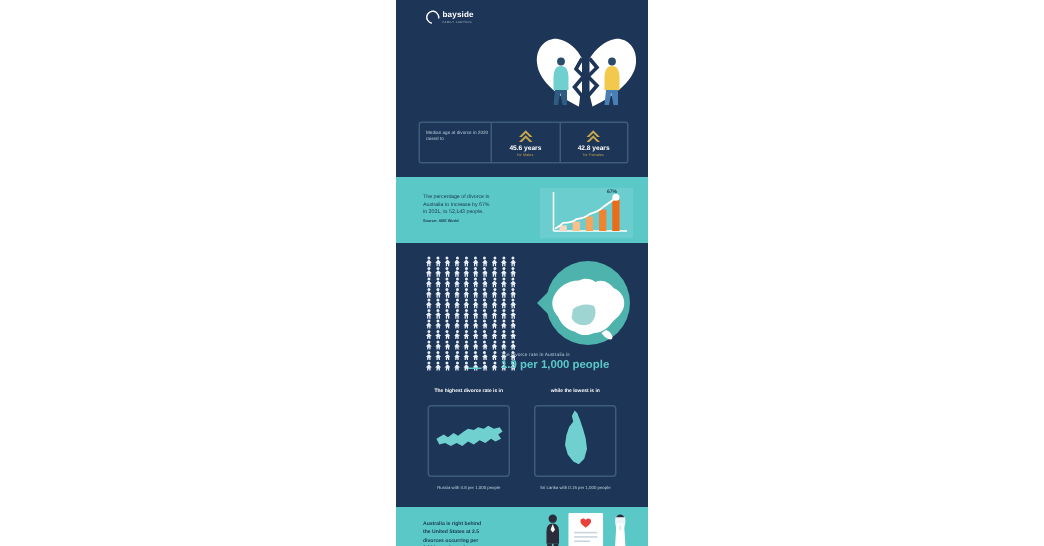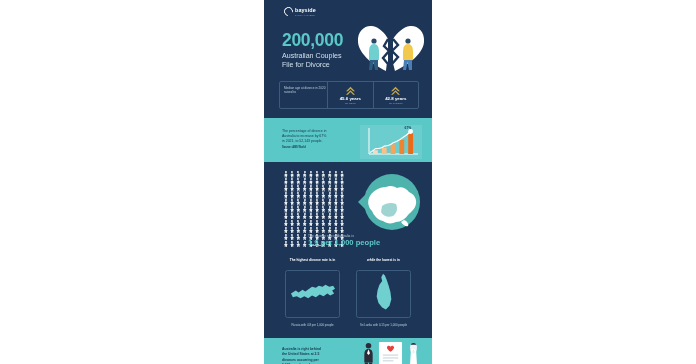--- a/index.html
+++ b/index.html
@@ -87,21 +87,21 @@
   .person .head {
     position:absolute; left:50%; top:0; transform:translateX(-50%);
     width:2.1px; height:2.1px; border-radius:50%; background:#e8eef4;
   }
   .person .body {
     position:absolute; left:50%; top:2.4px; transform:translateX(-50%);
     width:4.1px; height:4.2px; background:#e8eef4;
     clip-path:polygon(42% 0,58% 0,100% 42%,78% 42%,78% 100%,57% 100%,57% 62%,43% 62%,43% 100%,22% 100%,22% 42%,0 42%);
   }
   .aus-wrap { position:absolute; right:6px; top:10px; width:74px; height:62px; }
-  .rate-text { position:absolute; left:44px; top:72px; width:106px; }
+  .rate-text { position:absolute; left:70px; top:72px; width:106px; }
   .rate-label { font-size:3.2px; color:#bdd0de; letter-spacing:.1px; }
   .rate-value {
     font-size:7.6px; font-weight:bold; color:#5bc8c8;
     line-height:1.18; margin-top:.5px;
   }
   .rate-dash {
     position:absolute; left:48px; top:82.5px;
     width:9px; height:1px; background:#5bc8c8;
   }
 
@@ -158,27 +158,20 @@
         <path d="M38 17 L43 23 L37 29 L43 35 L37 42 L39 50" fill="none" stroke="#1d3557" stroke-width="2.4"></path>
         <circle cx="19" cy="19" r="2.6" fill="#2a4a6a"></circle>
         <path d="M19 22 C15.5 22 14 25 14 30 L14 38 L24 38 L24 30 C24 25 22.5 22 19 22 Z" fill="#6fd0cf"></path>
         <path d="M15 38 L14 48 L17 48 L18.5 40 L20 48 L23 48 L23 38 Z" fill="#2f5c82"></path>
         <circle cx="53" cy="19" r="2.6" fill="#2a4a6a"></circle>
         <path d="M53 22 C49.5 22 48 25 48 30 L48 38 L58 38 L58 30 C58 25 56.5 22 53 22 Z" fill="#f2c94c"></path>
         <path d="M49 38 L48 48 L51 48 L52.5 40 L54 48 L57 48 L57 38 Z" fill="#4a7fb5"></path>
       </svg>
     </div>
 
-    <div class="title-block">
-      <div class="big-number">200,000</div>
-      <div class="title-lines">
-        <div class="title-line">Australian Couples</div>
-        <div class="title-line">File for Divorce</div>
-      </div>
-    </div>
 
     <div class="age-box">
       <div class="age-label">Median age at divorce in 2020 raised to</div>
       <div class="age-cell divider">
         <span class="chev">
           <svg viewBox="0 0 14 12" width="11" height="9">
             <path d="M7 1 L13 7 L10.5 7 L7 3.6 L3.5 7 L1 7 Z" fill="#c7a84a"></path>
             <path d="M7 5.5 L13 11.5 L10.5 11.5 L7 8.1 L3.5 11.5 L1 11.5 Z" fill="#c7a84a"></path>
           </svg>
         </span>

